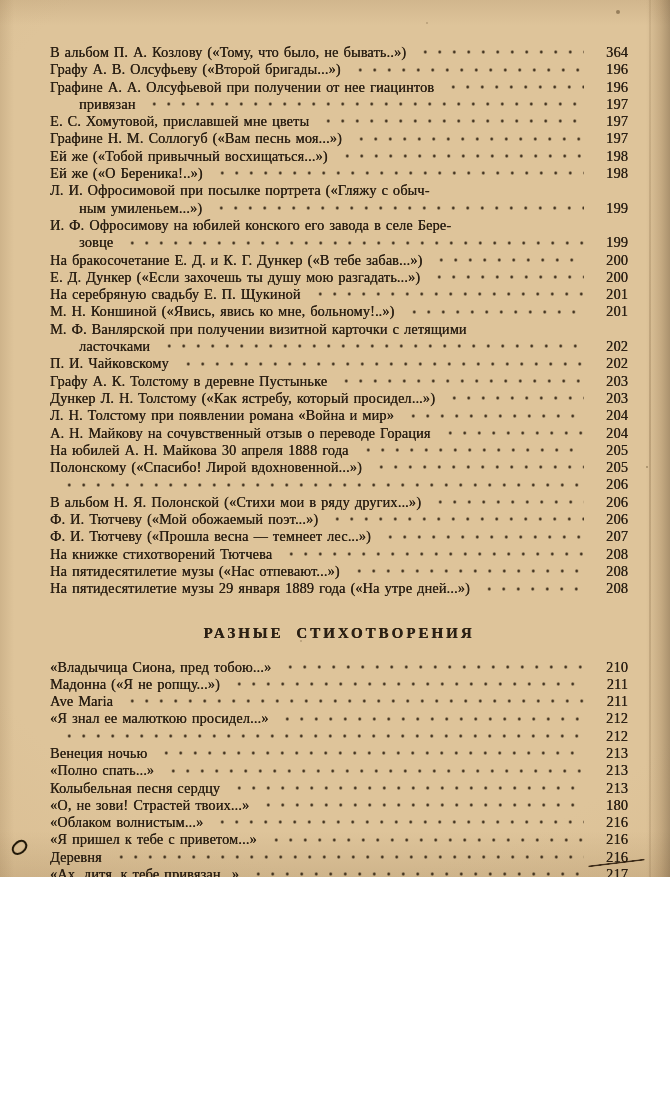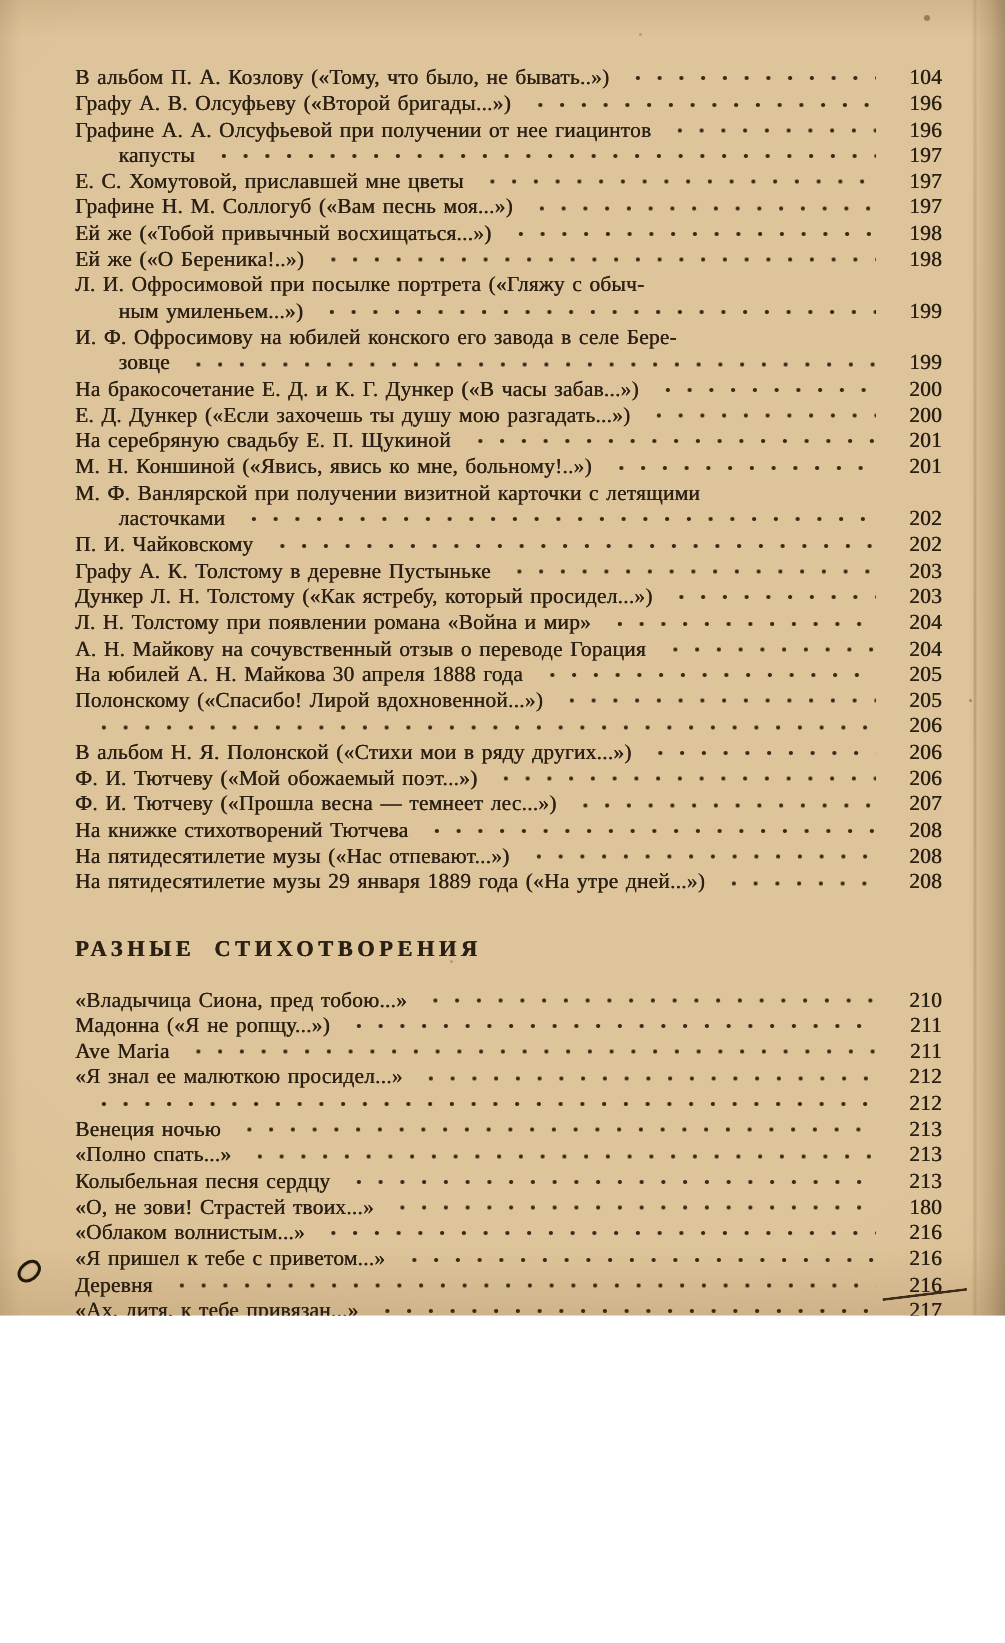--- a/index.html
+++ b/index.html
@@ -36,21 +36,21 @@
     background-repeat:repeat-x;
   }
   .pageno{flex:0 0 34px;text-align:right;}
   .pageno.strike{position:relative;}
   .pageno.strike::after{
     content:"";position:absolute;left:-6px;right:-17px;bottom:2px;height:0;
     border-top:2.3px solid rgba(40,25,10,.88);
     transform:rotate(-7deg);border-radius:2px;
   }
   .heading{
-    margin:27px 0 17px;text-align:left;
+    margin:27px 0 17px;text-align:center;
     font-size:15px;font-weight:bold;letter-spacing:3px;word-spacing:6px;
     text-shadow:.3px 0 0 currentColor;
   }
   .folio{
     margin-top:18px;text-align:center;font-size:16.5px;letter-spacing:1.5px;
     text-shadow:.3px 0 0 currentColor;
     transform:translateX(-6px);
   }
   .ink-blot{
     position:absolute;left:11px;top:841px;width:13px;height:9px;
@@ -79,34 +79,34 @@
 
 <div class="sheet">
   <div class="speckles"></div>
   <div class="edge-line"></div>
 
   <div class="toc">
     <div class="toc-section">
         <div class="row">
           <span class="title">В альбом П. А. Козлову («Тому, что было, не бывать..»)</span>
           <span class="leader"></span>
-          <span class="pageno">104</span>
+          <span class="pageno">364</span>
         </div>
         <div class="row">
           <span class="title">Графу А. В. Олсуфьеву («Второй бригады...»)</span>
           <span class="leader"></span>
           <span class="pageno">196</span>
         </div>
         <div class="row">
           <span class="title">Графине А. А. Олсуфьевой при получении от нее гиацинтов</span>
           <span class="leader"></span>
           <span class="pageno">196</span>
         </div>
         <div class="row indent">
-          <span class="title">капусты</span>
+          <span class="title">привязан</span>
           <span class="leader"></span>
           <span class="pageno">197</span>
         </div>
         <div class="row">
           <span class="title">Е. С. Хомутовой, приславшей мне цветы</span>
           <span class="leader"></span>
           <span class="pageno">197</span>
         </div>
         <div class="row">
           <span class="title">Графине Н. М. Соллогуб («Вам песнь моя...»)</span>
@@ -133,21 +133,21 @@
         </div>
         <div class="row">
           <span class="title">И. Ф. Офросимову на юбилей конского его завода в селе Бере-</span>
         </div>
         <div class="row indent">
           <span class="title">зовце</span>
           <span class="leader"></span>
           <span class="pageno">199</span>
         </div>
         <div class="row">
-          <span class="title">На бракосочетание Е. Д. и К. Г. Дункер («В часы забав...»)</span>
+          <span class="title">На бракосочетание Е. Д. и К. Г. Дункер («В тебе забав...»)</span>
           <span class="leader"></span>
           <span class="pageno">200</span>
         </div>
         <div class="row">
           <span class="title">Е. Д. Дункер («Если захочешь ты душу мою разгадать...»)</span>
           <span class="leader"></span>
           <span class="pageno">200</span>
         </div>
         <div class="row">
           <span class="title">На серебряную свадьбу Е. П. Щукиной</span>

